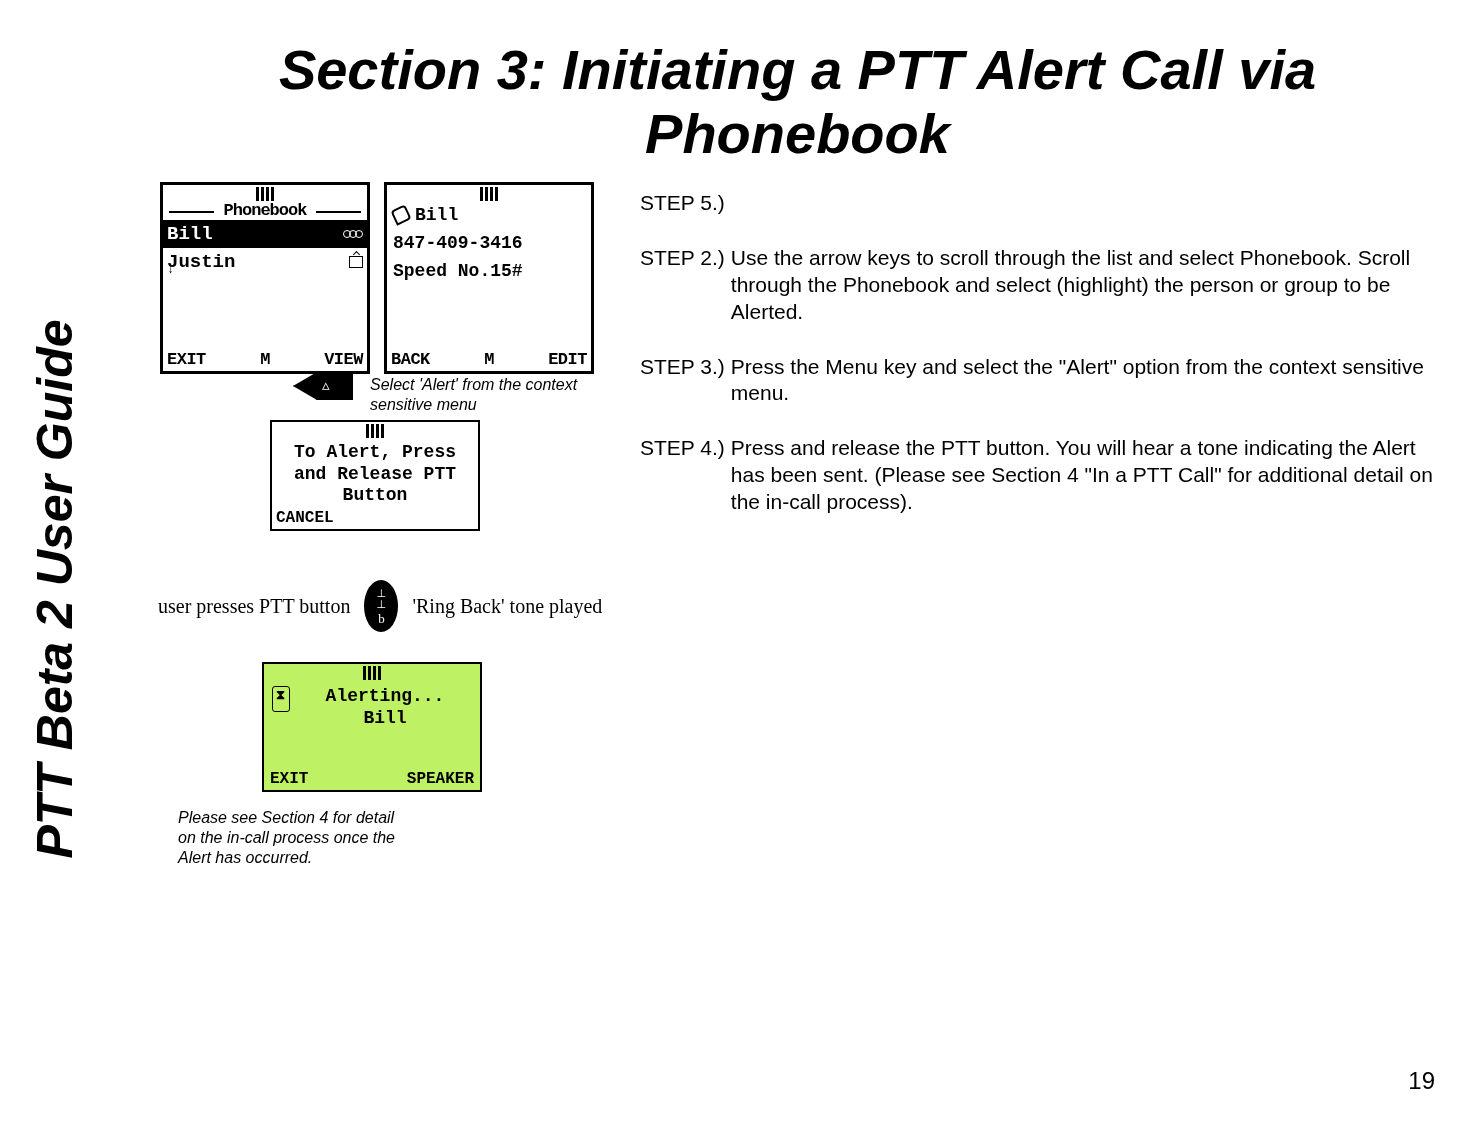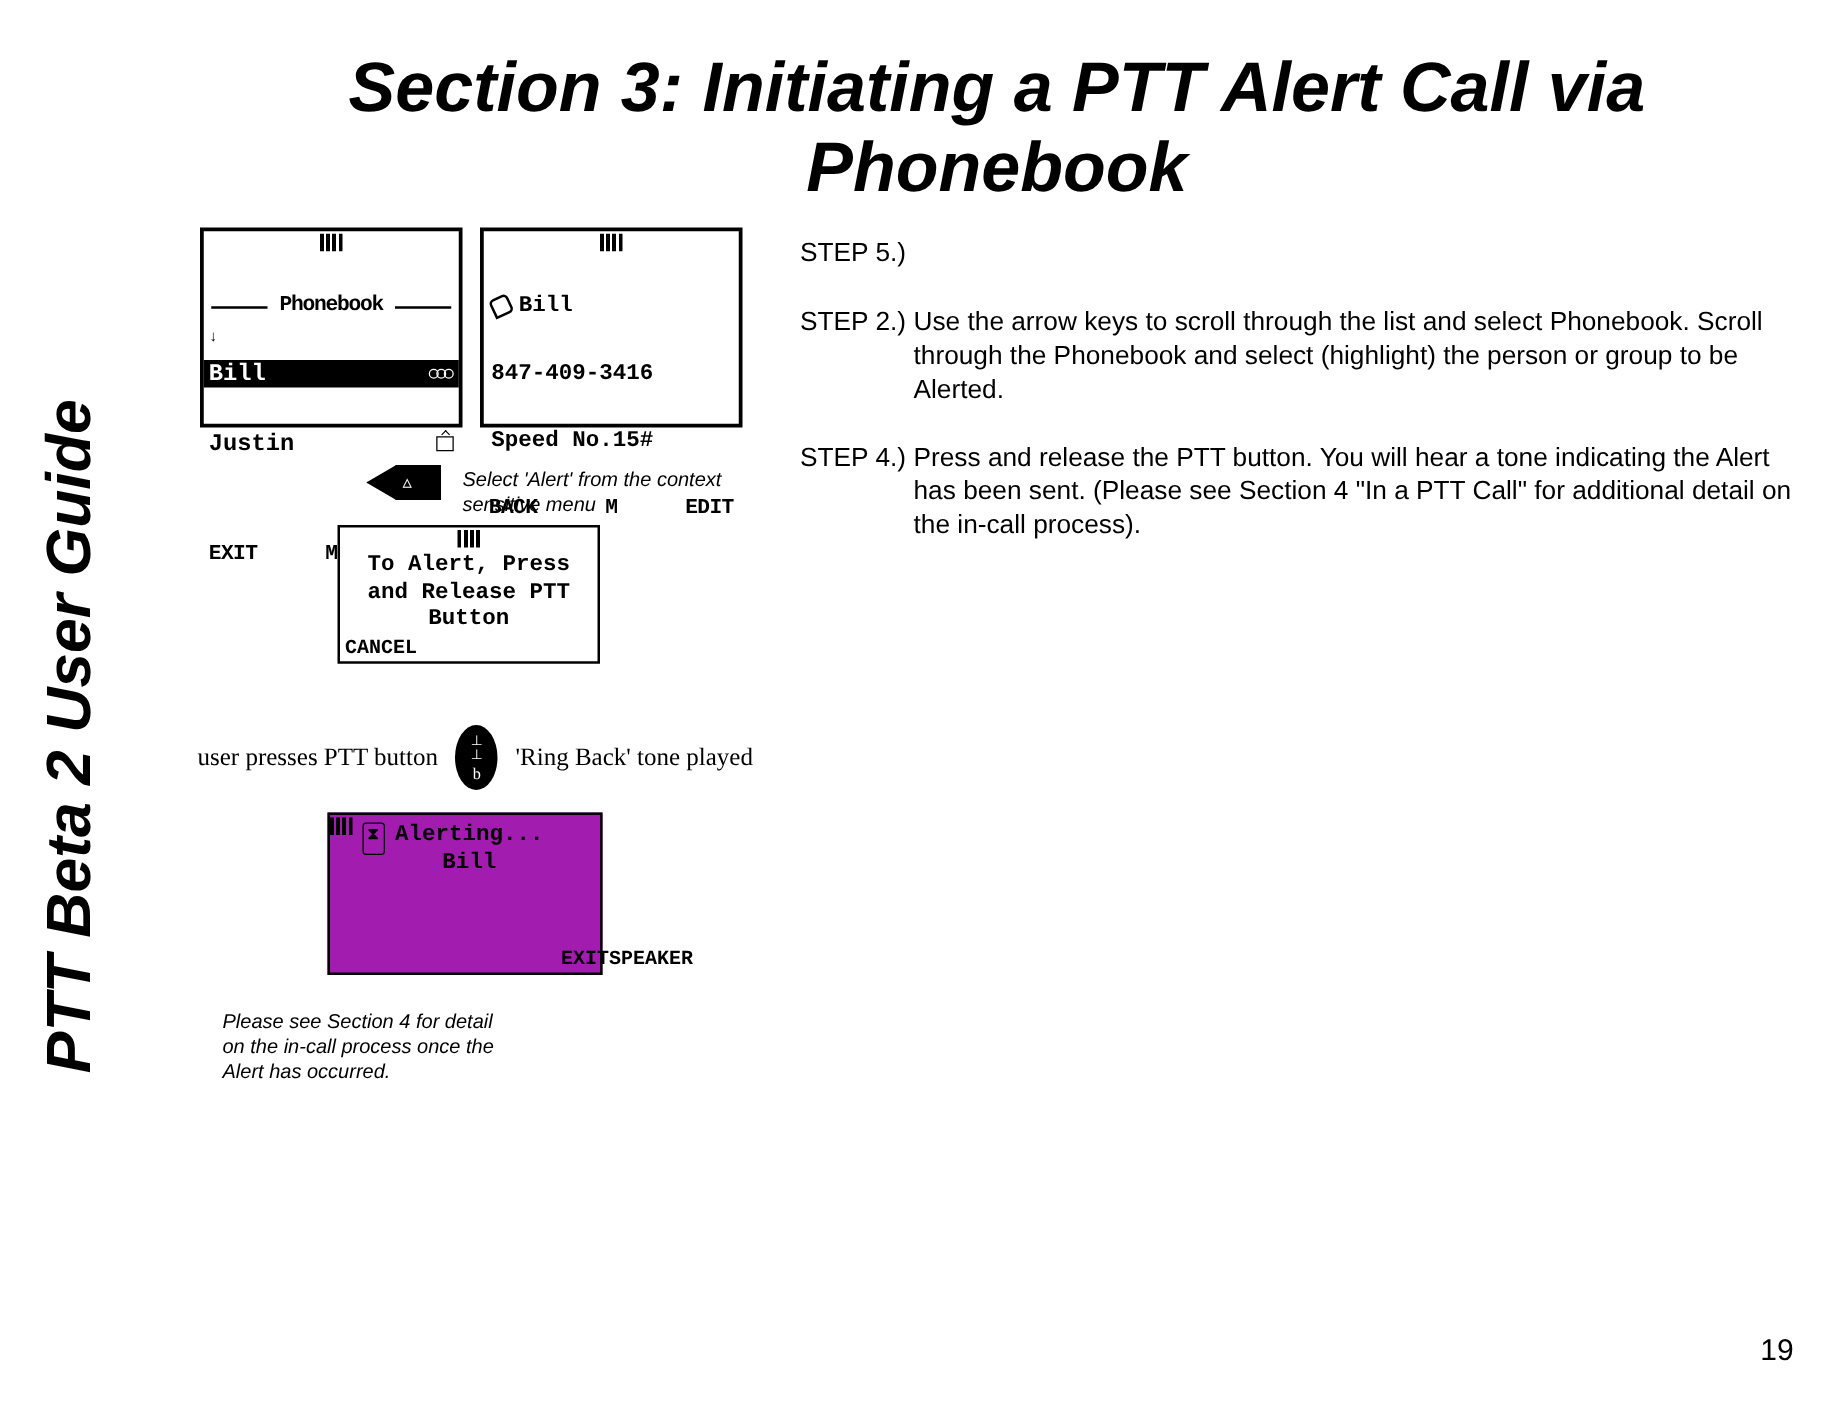--- a/index.html
+++ b/index.html
@@ -37,28 +37,27 @@
   .phone-row {
     position: absolute;
     top: 182px;
     left: 160px;
     display: flex;
     gap: 14px;
   }
   .phone-screen {
     border: 3px solid #000;
     width: 210px;
-    height: 160px;
+    height: 192px;
     background: #fff;
     font-family: "Courier New", monospace;
     font-weight: bold;
     position: relative;
     display: flex;
     flex-direction: column;
-    gap: 34px;
   }
   .signal-row { display:flex; justify-content:center; padding-top:2px; }
   .signal-icon {
     display:inline-block; width:18px; height:14px;
     background: linear-gradient(to right,#000 0 3px,transparent 3px 5px,#000 5px 8px,transparent 8px 10px,#000 10px 13px,transparent 13px 15px,#000 15px 18px);
   }
   .pb-header { text-align:center; font-size:17px; letter-spacing:-1px; position:relative; }
   .pb-header::before, .pb-header::after {
     content:""; position:absolute; top:50%; width:45px; height:2px; background:#000;
   }
@@ -117,23 +116,23 @@
   .ptt-oval {
     width:34px; height:52px; background:#000; border-radius:17px/26px;
     color:#fff; display:flex; flex-direction:column; align-items:center; justify-content:center;
     font-size:12px; font-family:Verdana; line-height:1;
   }
   .ptt-oval .one { font-size:11px; }
   .ptt-oval .b { font-size:13px; margin-top:2px; }
 
   .screen4-wrap { position:absolute; left:262px; top:650px; }
   .screen4 {
-    border:2px solid #000; width:220px; height:130px; background:#a21caf;
+    border:2px solid #000; width:220px; height:130px; background:#bef264;
     font-family:"Courier New",monospace; font-weight:bold;
-    display:flex; 
+    display:flex; flex-direction:column;margin-top:12px;
   }
   .screen4 .body { display:flex; align-items:flex-start; gap:8px; padding:6px 8px; }
   .hourglass {
     width:18px; height:26px; border:1.5px solid #000; position:relative; border-radius:3px;
   }
   .hourglass::before { content:"⧗"; position:absolute; left:3px; top:1px; font-size:13px; }
   .screen4 .txt { font-size:18px; line-height:1.2; text-align:center; flex:1; }
   .screen4 .sk { margin-top:auto; display:flex; justify-content:space-between; padding:2px 6px; font-size:16px; }
 
   .footnote {
@@ -259,18 +258,22 @@
 
 <div class="steps" id="steps-container">
     <div class="step">
       <div class="label">STEP 5.) </div>
     </div>
     <div class="step">
       <div class="label">STEP 2.) </div>
       <div class="body">Use the arrow keys to scroll through the list and select Phonebook.  Scroll through the Phonebook and select (highlight) the person or group to be Alerted.</div>
     </div>
     <div class="step">
+      <div class="label">STEP 3.) </div>
+      <div class="body">Press the Menu key and select the "Alert" option from the context sensitive menu.</div>
+    </div>
+    <div class="step">
       <div class="label">STEP 4.) </div>
       <div class="body">Press and release the PTT button.  You will hear a tone indicating the Alert has been sent.  (Please see Section 4 "In a PTT Call" for additional detail on the in-call process).</div>
     </div>
   </div>
 
 <div class="page-num">19</div>
 
 </body></html>

